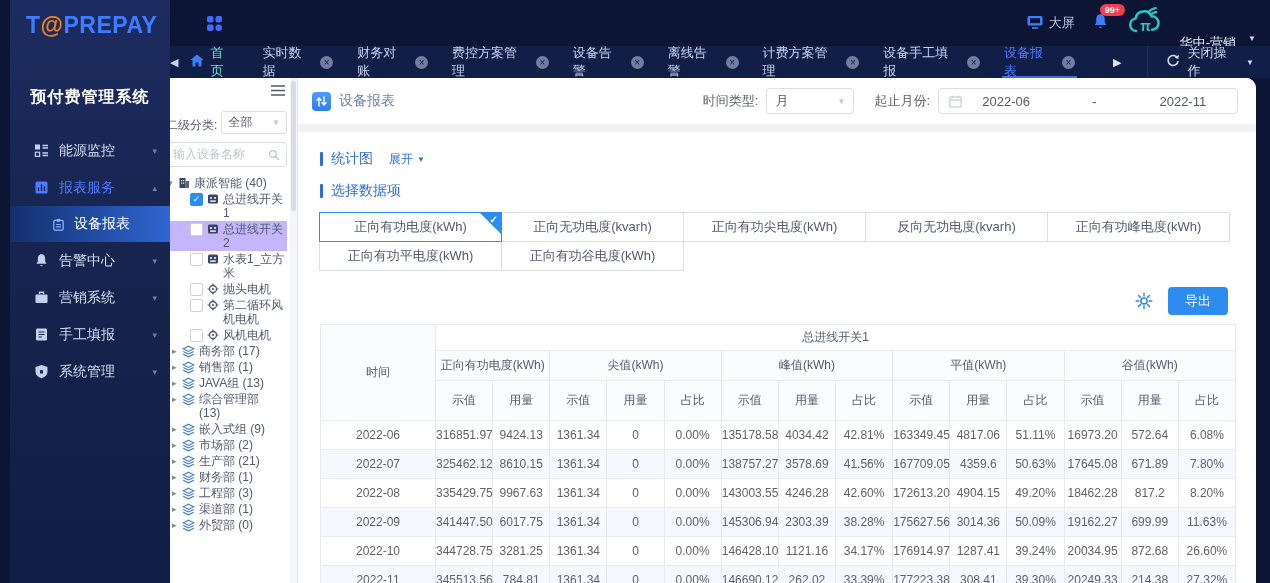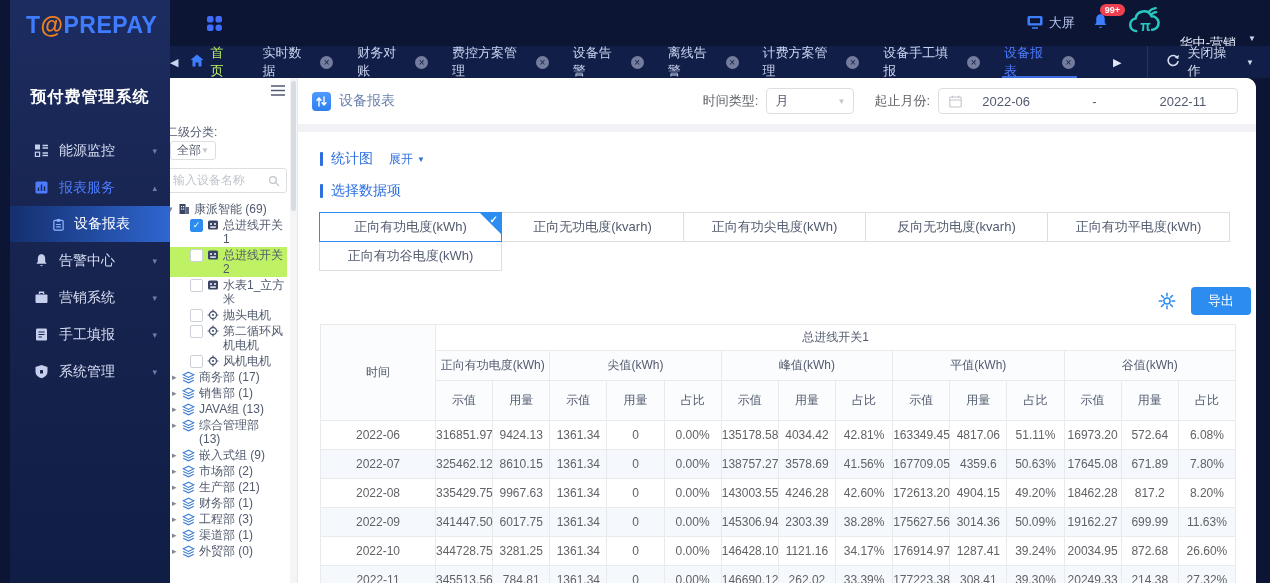--- a/index.html
+++ b/index.html
@@ -35,54 +35,54 @@
   .bell-wrap { position:relative; display:inline-flex; }
   .badge { position:absolute; top:-9px; left:7px; background:#f0404f; color:#fff; font-size:9px;
            padding:1px 5px; border-radius:8px; font-weight:bold; }
   .user { color:#e6ebfa; font-size:13px; display:flex; align-items:flex-start; gap:12px;margin-top:40px; }
   .user .caret { font-size:8px; color:#cdd6f0; }
 
   
   .tabbar { position:absolute; left:160px; top:46px; width:1110px; height:32px; background:#111e48;
             display:flex; align-items:center; z-index:2; }
   .tab-scroll-left { color:#c8d2ee; font-size:11px; margin:0 8px 0 10px; }
-  .home-tab { display:flex; align-items:center; gap:6px; color:#bef264; font-size:13px; padding:0 14px 0 4px; height:32px; }
+  .home-tab { display:flex; align-items:center; gap:6px; color:#5eead4; font-size:13px; padding:0 14px 0 4px; height:32px; }
   .tab-list { display:flex; align-items:center; height:28px; }
   .tab { position:relative; display:flex; align-items:center; height:32px; padding:0 12px; font-size:13px; color:#c9d3ef; }
   .tab.active { color:#4d7cff; }
   .tab.active::after { content:''; position:absolute; left:10px; right:10px; bottom:0; height:2px; background:#3f6ce0; }
   .tab-close { width:13px; height:13px; border-radius:50%; background:#747d9d; color:#111e48; font-size:10px;
                line-height:13px; text-align:center; margin-left:6px; }
   .tab-right { margin-left:auto; display:flex; align-items:center; height:32px; }
   .tab-scroll-right { color:#e2e8fa; font-size:11px; padding:0 26px; }
   .close-op { display:flex; align-items:center; gap:7px; color:#d5dcf0; font-size:13px;
               border-left:1px solid #26335f; height:32px; padding:0 16px 0 18px; }
   .close-op .caret { font-size:8px; }
 
   
   .workspace { position:absolute; left:160px; top:78px; width:1096px; height:505px; background:#ffffff;
                border-top-right-radius:10px; display:flex; overflow:hidden; z-index:1; }
 
   
   .tree-panel { width:138px; flex-shrink:0; border-right:1px solid #e4e7ee; position:relative; background:#fff; }
   .tree-inner { padding:6px 10px 0 6px; }
   .hamburger { position:absolute; top:7px; right:12px; display:inline-flex; }
-  .cat-row { display:flex; align-items:flex-start; margin-top:40px; font-size:12px; color:#515a6e;flex-direction:column; }
+  .cat-row { display:flex; align-items:flex-end; margin-top:27px; font-size:12px; color:#515a6e; }
   .cat-select { flex:1; margin-left:4px; height:23px; border:1px solid #dcdee2; border-radius:3px;
                 display:flex; align-items:center; padding:0 6px; color:#515a6e; background:#fff; }
   .cat-select .caret { margin-left:auto; color:#c0c4cc; font-size:8px; }
   .search-box { margin-top:8px; height:25px; border:1px solid #dcdee2; border-radius:3px;
                 display:flex; align-items:center; padding:0 6px; font-size:12px; color:#bfc4cd; background:#fff; }
   .search-box .mag { margin-left:auto; display:inline-flex; }
   .tree { margin-top:8px; font-size:12px; color:#515a6e; }
   .tree-row { display:flex; align-items:flex-start; padding:1px 0; line-height:14px; }
   .tree-row .caret { color:#808695; font-size:9px; width:10px; flex-shrink:0; line-height:14px; }
   .tree-row.root { padding-left:2px; }
   .tree-row.device { padding-left:24px; }
-  .tree-row.device.hl { background:#bef264; }
+  .tree-row.device.hl { background:#c4b5fd; }
   .tree-row.group { padding-left:6px; }
   .cb { width:13px; height:13px; border:1px solid #ccd0d9; border-radius:2px; background:#fff; flex-shrink:0;
         margin-right:4px; margin-top:0.5px; font-size:9px; line-height:11px; text-align:center; color:#fff; }
   .cb.on { background:#2d8cf0; border-color:#2d8cf0; }
   .t-ic { display:inline-flex; margin:1px 4px 0 0; flex-shrink:0; }
   .t-lb { max-width:84px; }
   .tree-scrollbar { position:absolute; top:0; right:0; width:7px; height:100%; background:#f4f5f7; }
   .tree-thumb { position:absolute; top:3px; left:1px; width:5px; height:130px; background:#d7dbe2; border-radius:3px; }
 
   
@@ -106,21 +106,21 @@
   .sec-title { color:#2d6fdf; font-size:14px; }
   .expand { color:#2d6fdf; font-size:12px; margin-left:16px; display:flex; align-items:center; gap:4px; }
   .expand .caret { font-size:8px; }
   .items-grid { margin:13px 0 0 22px; width:917px; display:flex; flex-wrap:wrap; }
   .item-cell { width:183px; height:30px; border:1px solid #dcdee2; margin:-1px 0 0 -1px; background:#fff;
                display:flex; align-items:center; justify-content:center; font-size:13px; color:#515a6e; position:relative; }
   .item-cell.sel { border-color:#2d8cf0; z-index:2; }
   .item-cell .corner { position:absolute; top:0; right:0; width:0; height:0;
                        border-top:21px solid #2d8cf0; border-left:21px solid transparent; }
   .item-cell .check { position:absolute; top:1px; right:3px; color:#fff; font-size:10px; font-weight:bold; }
-  .toolbar { display:flex; align-items:center; justify-content:flex-end; margin:16px 5px 0 0; gap:15px; }
+  .toolbar { display:flex; align-items:center; justify-content:flex-end; margin:16px 28px 0 0; gap:15px; }
   .gear { display:inline-flex; }
   .export-btn { height:28px; background:#2d8cf0; color:#fff; font-size:13px; border:none; border-radius:4px;
                 padding:0 17px; display:flex; align-items:center; }
   .report-table { margin:9px 0 0 22px; width:916px; border-collapse:collapse; table-layout:fixed; font-size:12px; }
   .report-table th, .report-table td { border:1px solid #e8eaec; text-align:center; font-weight:normal; }
   .report-table thead th { color:#515a6e; background:#fbfcfe; }
   .report-table .hrow1 th { height:26px; background:#ffffff; }
   .report-table .hrow2 th { height:30px; }
   .report-table .hrow3 th { height:40px; }
   .report-table th[rowspan] { background:#fbfcfe; }
@@ -334,21 +334,21 @@
           <span class="t-ic">
               <svg width="12" height="12" viewBox="0 0 12 12">
                 <rect x="1.5" y="1" width="6" height="10" fill="#3a4566"></rect>
                 <rect x="7.5" y="4" width="3.5" height="7" fill="#5a6480"></rect>
                 <rect x="3" y="3" width="1.2" height="1.2" fill="#fff"></rect>
                 <rect x="5" y="3" width="1.2" height="1.2" fill="#fff"></rect>
                 <rect x="3" y="5.5" width="1.2" height="1.2" fill="#fff"></rect>
                 <rect x="5" y="5.5" width="1.2" height="1.2" fill="#fff"></rect>
               </svg>
             </span>
-          <span class="t-lb">康派智能 (69)</span>
+          <span class="t-lb">康派智能 (40)</span>
         </div>
         <div>
             <div class="tree-row device">
               <span class="cb on">✓</span>
               <span class="t-ic">
                 <svg width="12" height="12" viewBox="0 0 12 12">
                   <rect x="1" y="1.5" width="10" height="9" rx="1.5" fill="#3a4566"></rect>
                   <circle cx="4" cy="5" r="1" fill="#fff"></circle>
                   <circle cx="8" cy="5" r="1" fill="#fff"></circle>
                   <rect x="3.2" y="7.4" width="5.6" height="1.4" fill="#fff"></rect>
@@ -595,20 +595,23 @@
           <span class="check">✓</span>
         </div>
         <div class="item-cell">
           <span>正向无功电度(kvarh)</span>
         </div>
         <div class="item-cell">
           <span>正向有功尖电度(kWh)</span>
         </div>
         <div class="item-cell">
           <span>反向无功电度(kvarh)</span>
+        </div>
+        <div class="item-cell">
+          <span>正向有功峰电度(kWh)</span>
         </div>
         <div class="item-cell">
           <span>正向有功平电度(kWh)</span>
         </div>
         <div class="item-cell">
           <span>正向有功谷电度(kWh)</span>
         </div>
       </div>
 
     <div class="toolbar">

